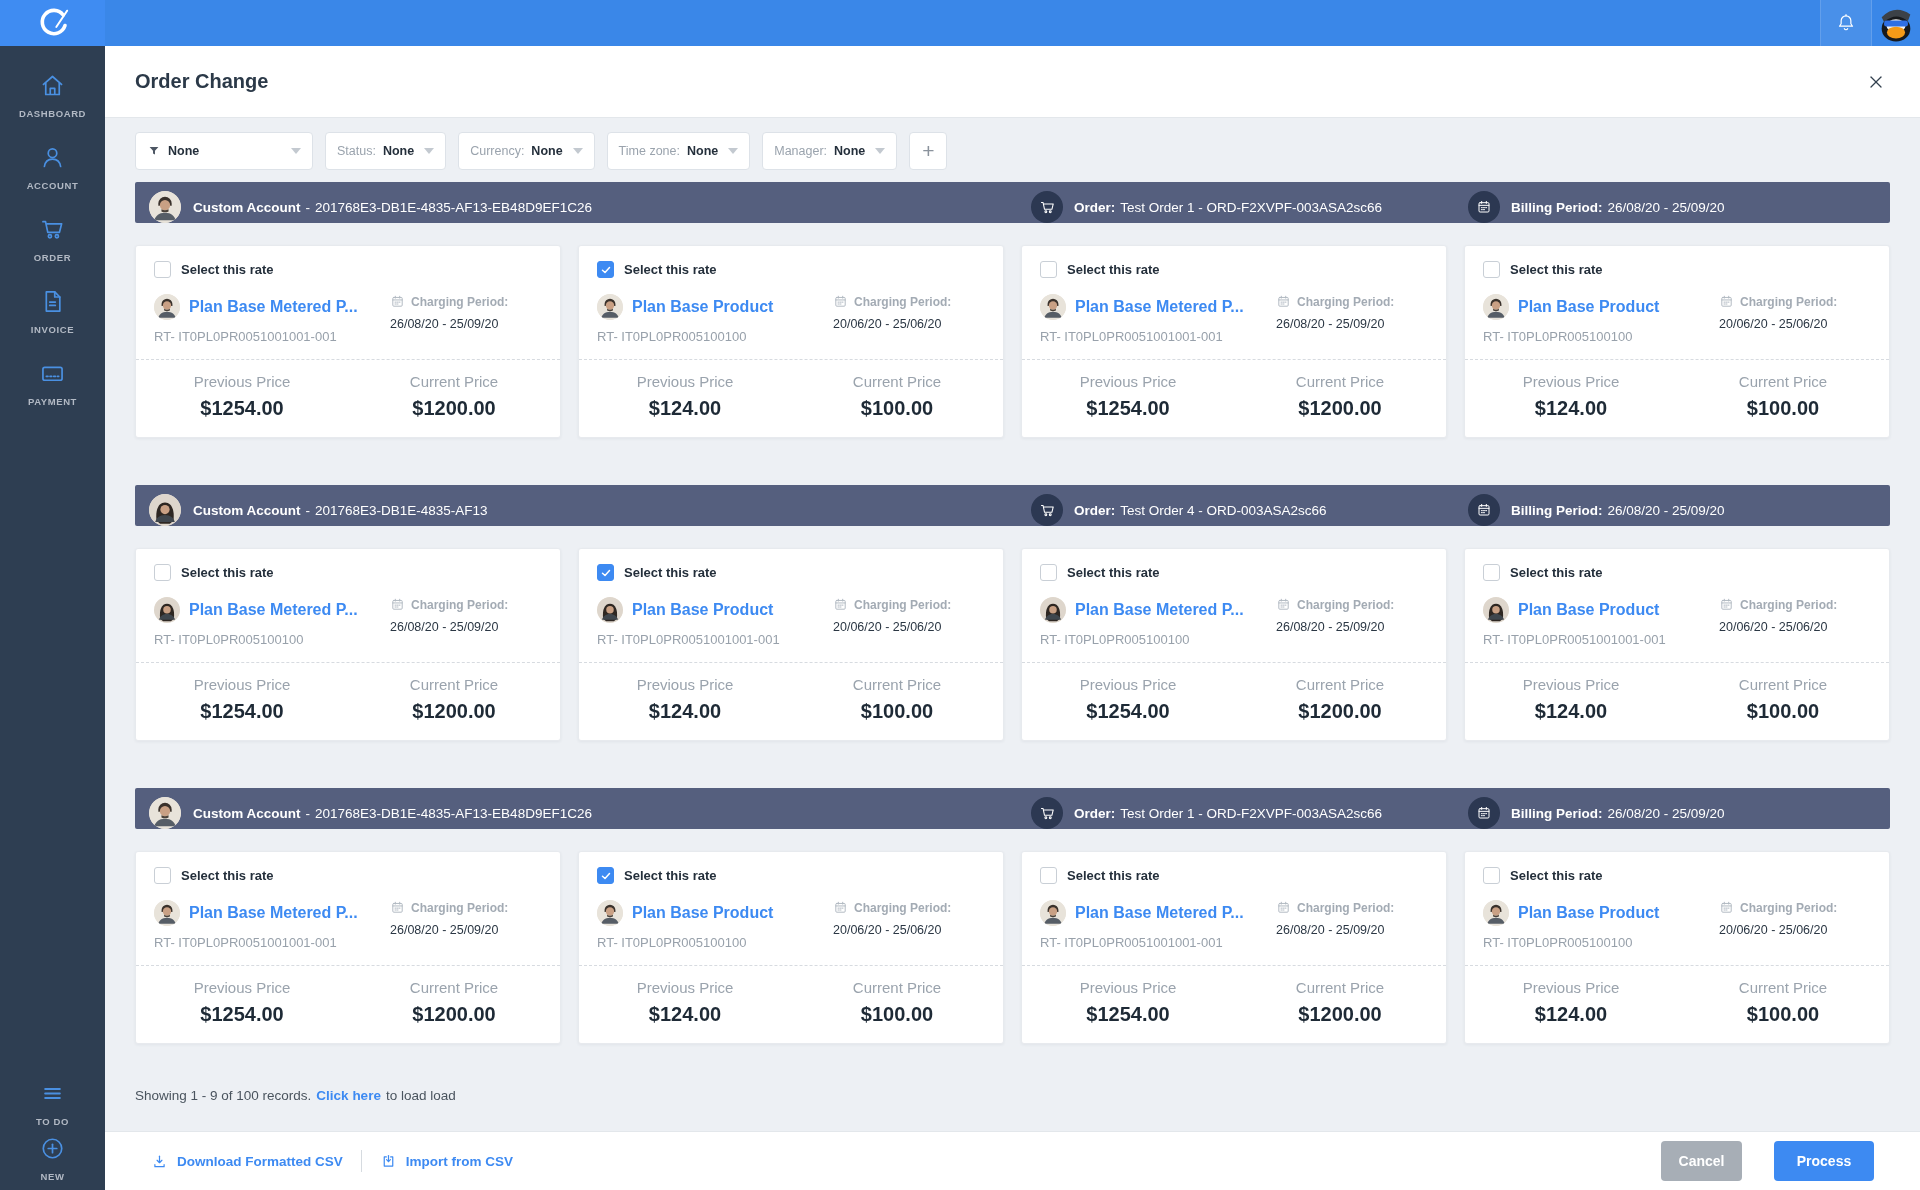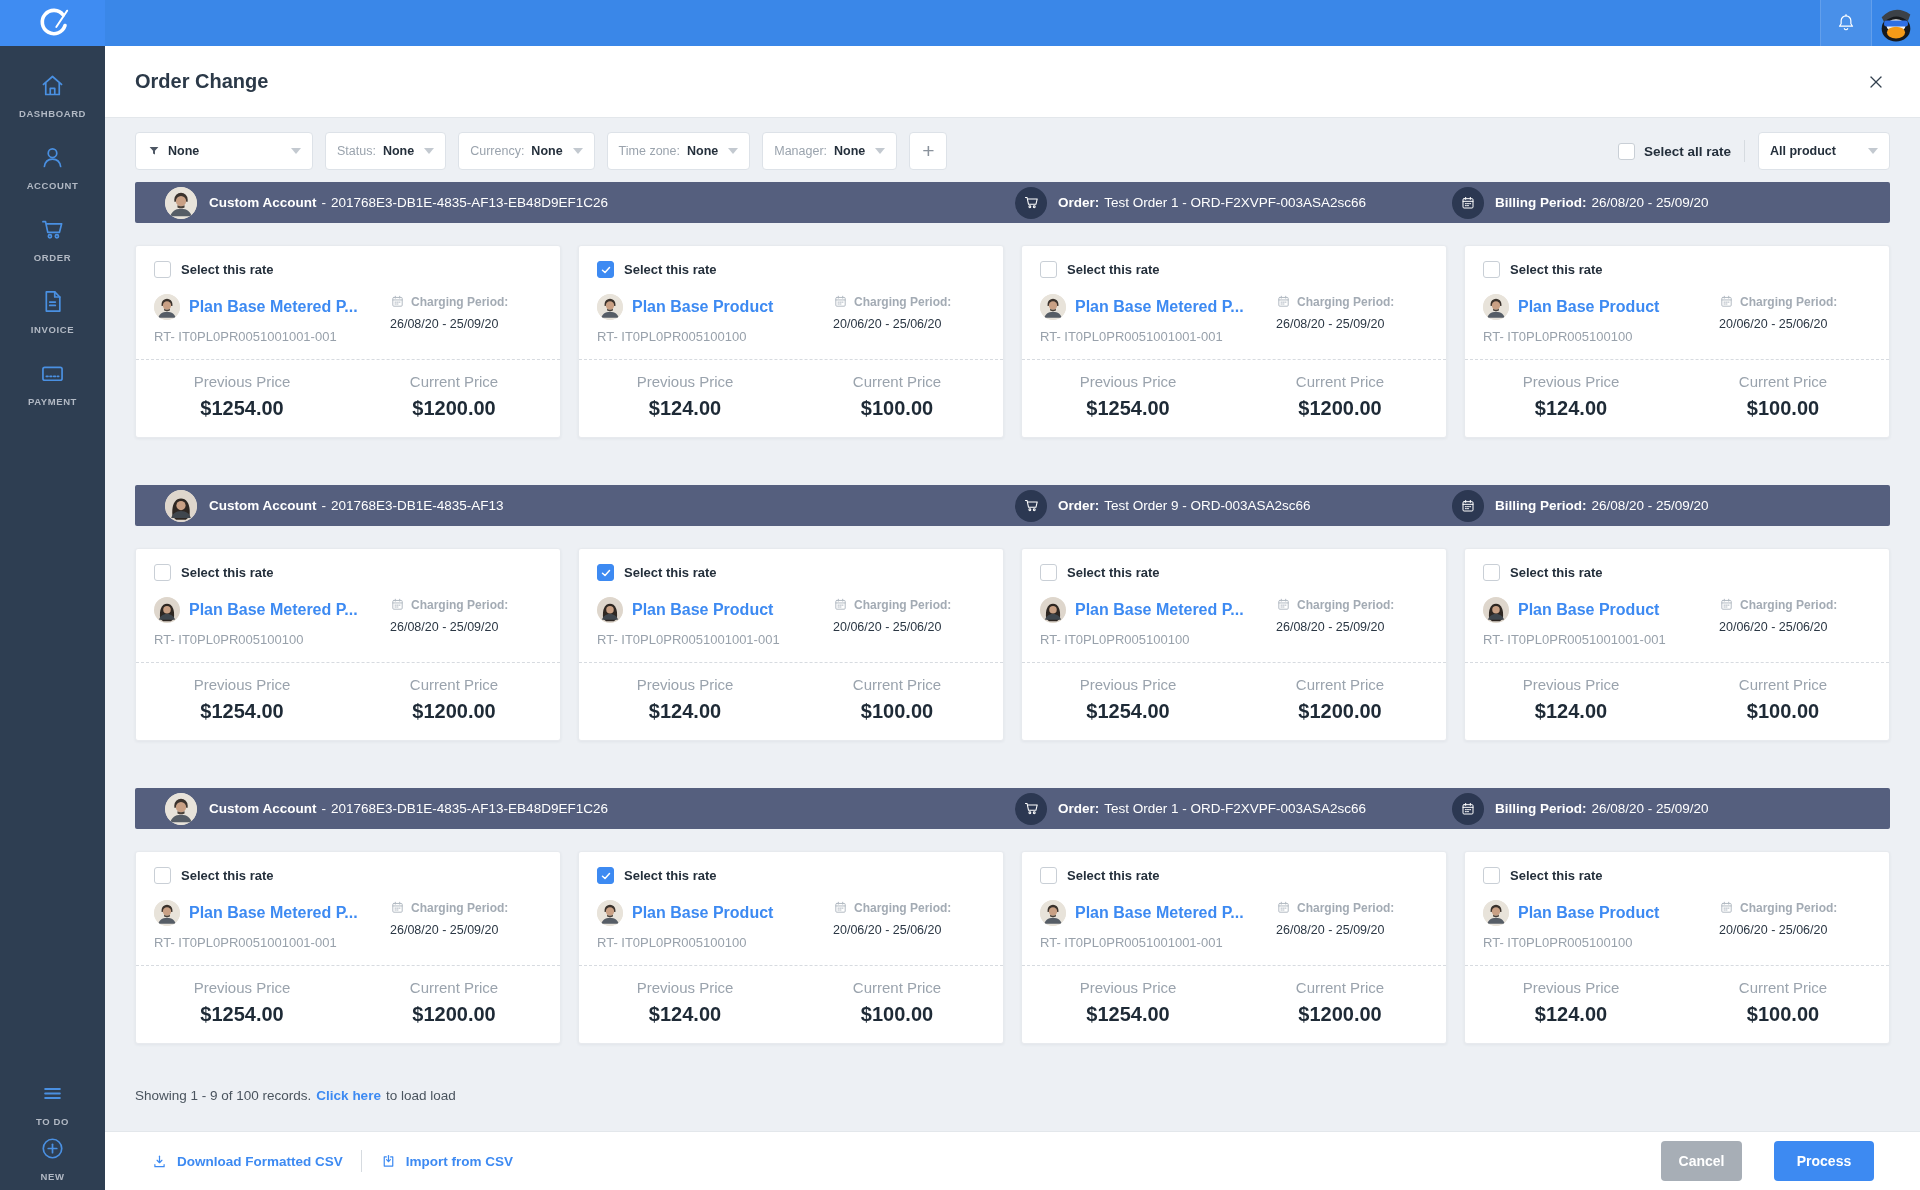--- a/index.html
+++ b/index.html
@@ -45,21 +45,21 @@
 
   
   .checkbox{width:17px;height:17px;flex:none;border:1px solid #c9cfd6;border-radius:3px;background:#fff;display:flex;align-items:center;justify-content:center;cursor:pointer}
   .checkbox svg{display:none}
   .checkbox.checked{background:#3d8af2;border-color:#3d8af2}
   .checkbox.checked svg{display:block}
 
   
   .section{margin-top:47px}
   .section:first-child{margin-top:10px}
-  .section-header{height:41px;background:#555f7e;border-radius:2px;display:flex;align-items:center;padding:0 30px;color:#fff}
+  .section-header{height:41px;background:#555f7e;border-radius:2px;display:flex;align-items:flex-end;padding:0 14px;color:#fff}
   .sh-account{display:flex;align-items:center;gap:12px;flex:1;min-width:0}
   .sh-text{font-size:13.5px;display:flex;gap:5px;white-space:nowrap}
   .sh-bold{font-weight:700}
   .sh-order{width:437px;display:flex;align-items:center;gap:11px}
   .sh-billing{width:408px;display:flex;align-items:center;gap:11px}
   .icon-circle{width:32px;height:32px;flex:none;border-radius:50%;background:#2c3852;display:flex;align-items:center;justify-content:center}
 
   .avatar{border-radius:50%;overflow:hidden;flex:none;background:#e8e3da;display:block}
   .avatar svg{width:100%;height:100%}
   .avatar .av-f{display:none}
@@ -242,34 +242,20 @@
         <span class="flabel">Time zone:</span>
         <span class="fvalue">None</span>
         <span class="chevron"></span>
       </div>
       <div class="filter-box">
         <span class="flabel">Manager:</span>
         <span class="fvalue">None</span>
         <span class="chevron"></span>
       </div>
       <div class="filter-box add-filter">+</div>
-      <div class="filter-right">
-        <div class="select-all">
-          <span class="checkbox">
-            
-          </span>
-          <span class="sa-label">Select all rate</span>
-        </div>
-        <span class="vdivider"></span>
-        <div class="filter-box product-filter">
-          <span class="fvalue">All product</span>
-          <span class="fspacer"></span>
-          <span class="chevron"></span>
-        </div>
-      </div>
     </div>
 
     <div>
   <section class="section">
     <div class="section-header">
       <div class="sh-account">
         <span class="avatar header-size male">
           <svg class="av-m" viewBox="0 0 36 36">
             <circle cx="18" cy="18" r="18" fill="#e8e3da"></circle>
             <path d="M10.5 14 a7.5 7.5 0 0 1 15 0 v2.5 h-15 z" fill="#3a322c"></path>
@@ -556,21 +542,21 @@
       <div class="sh-order">
         <span class="icon-circle">
           <svg width="17" height="17" viewBox="0 0 24 24" fill="none" stroke="#fff" stroke-width="1.5" stroke-linecap="round" stroke-linejoin="round">
             <path d="M3.5 5 h2.3 l2 9.5 h10.4 l1.9-7.5 H7.2"></path>
                   <circle cx="9.7" cy="18" r="1.3"></circle>
                   <circle cx="15.9" cy="18" r="1.3"></circle>
           </svg>
         </span>
         <span class="sh-text">
           <span class="sh-bold">Order:</span>
-          <span>Test Order 9 - ORD-003ASA2sc66</span>
+          <span>Test Order 4 - ORD-003ASA2sc66</span>
         </span>
       </div>
       <div class="sh-billing">
         <span class="icon-circle">
           <svg width="16" height="16" viewBox="0 0 24 24" fill="none" stroke="#fff" stroke-width="1.5" stroke-linecap="round">
             <rect x="4.5" y="5.5" width="15" height="14" rx="1.6"></rect>
                   <path d="M4.5 9.5 h15"></path>
                   <path d="M8.5 3.6 v3"></path>
                   <path d="M15.5 3.6 v3"></path>
                   <path d="M8 13 h1.6 M11.2 13 h1.6 M14.4 13 h1.6 M8 16 h1.6 M11.2 16 h1.6"></path>

